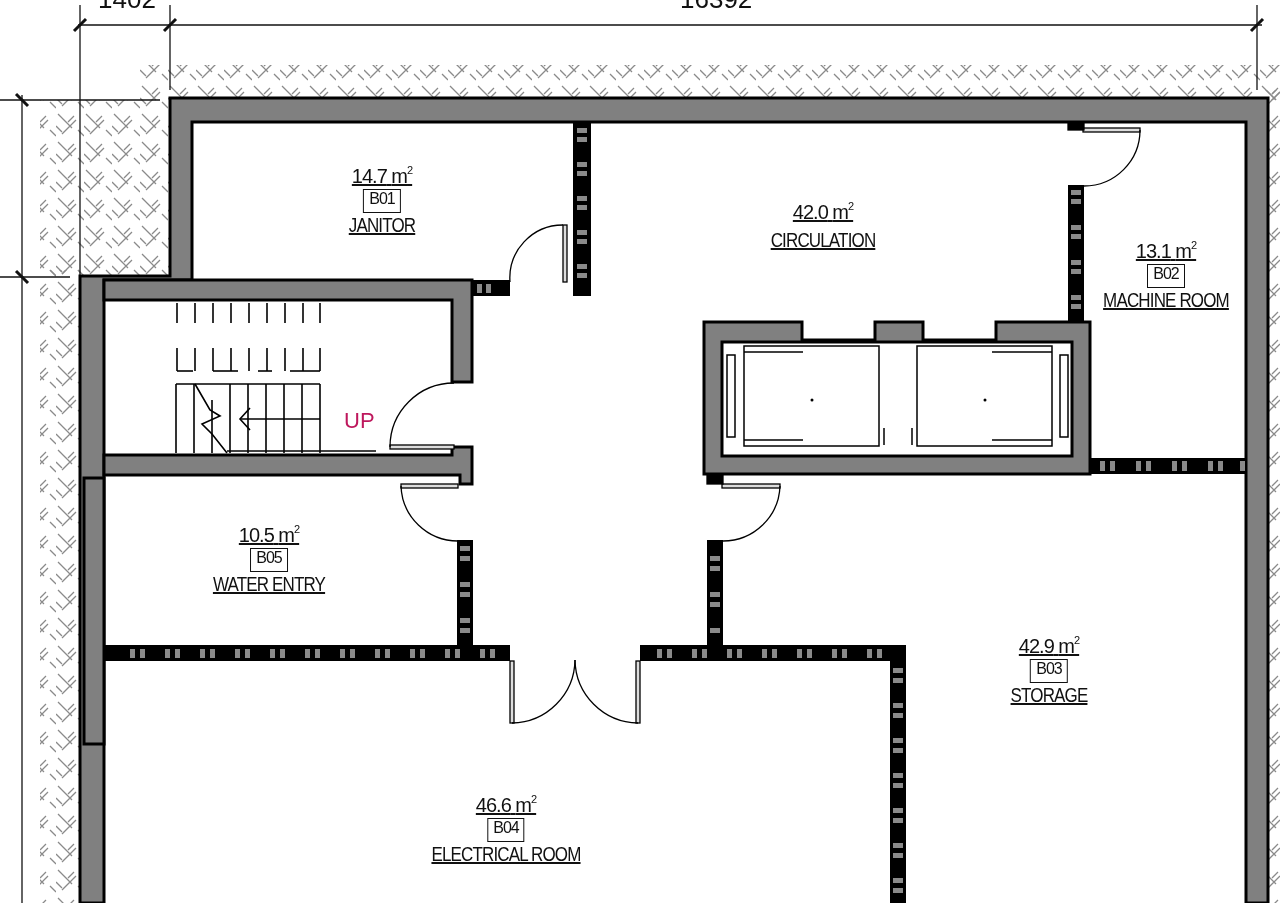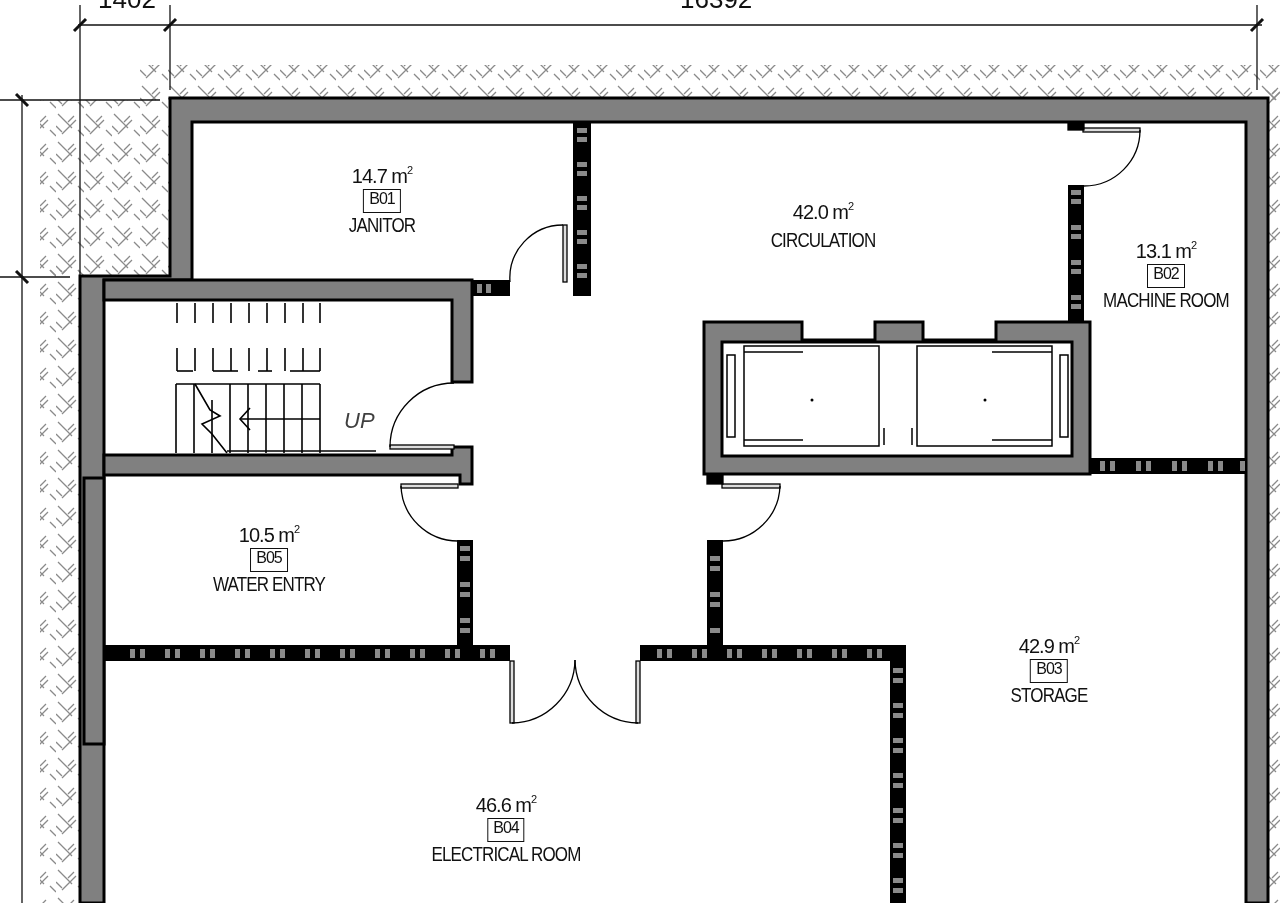--- a/index.html
+++ b/index.html
@@ -1,24 +1,24 @@
 <!DOCTYPE html>
 <html><head>
 <meta charset="utf-8">
 <style>
   html,body{margin:0;padding:0;background:#fff;}
   body{width:1280px;height:903px;overflow:hidden;position:relative;font-family:"Liberation Sans Narrow","Liberation Sans",sans-serif;}
   svg{position:absolute;left:0;top:0;}
-  .lbl{position:absolute;text-align:center;color:#111;line-height:1;transform:translateX(-50%);white-space:nowrap;}
+  .lbl{position:absolute;text-align:center;color:#111;line-height:1;transform:translateX(-50%);white-space:nowrap;text-decoration:underline;}
   .lbl .area{display:block;font-size:20px;letter-spacing:-1px;}
   .lbl .area sup{font-size:11px;vertical-align:top;position:relative;top:-1px;}
   .lbl .tag{display:inline-block;border:1.5px solid #111;padding:1px 5px 5px 5px;font-size:16px;margin:3px 0 2px;letter-spacing:-1px;}
   .lbl .name{display:block;font-size:20px;letter-spacing:-1px;transform:scaleX(0.85);}
   .dim{position:absolute;font-size:26px;color:#111;font-family:"Liberation Sans",sans-serif;}
-  .up{position:absolute;font-size:22px;color:#404040;font-family:"Liberation Sans",sans-serif;font-style:italic;}
+  .up{position:absolute;font-size:22px;color:#be185d;font-family:"Liberation Sans",sans-serif;}
 </style>
 </head>
 <body>
 
 <svg width="1280" height="903" viewBox="0 0 1280 903">
   <defs>
     <pattern id="hatch" width="28" height="28" patternUnits="userSpaceOnUse">
       <path d="M2 2 L16 16 M18 4 L12 10 M6 22 L20 8 M22 18 L28 24 M0 14 L6 20" stroke="#8a8a8a" stroke-width="1.3" fill="none"></path>
     </pattern>
   </defs>

